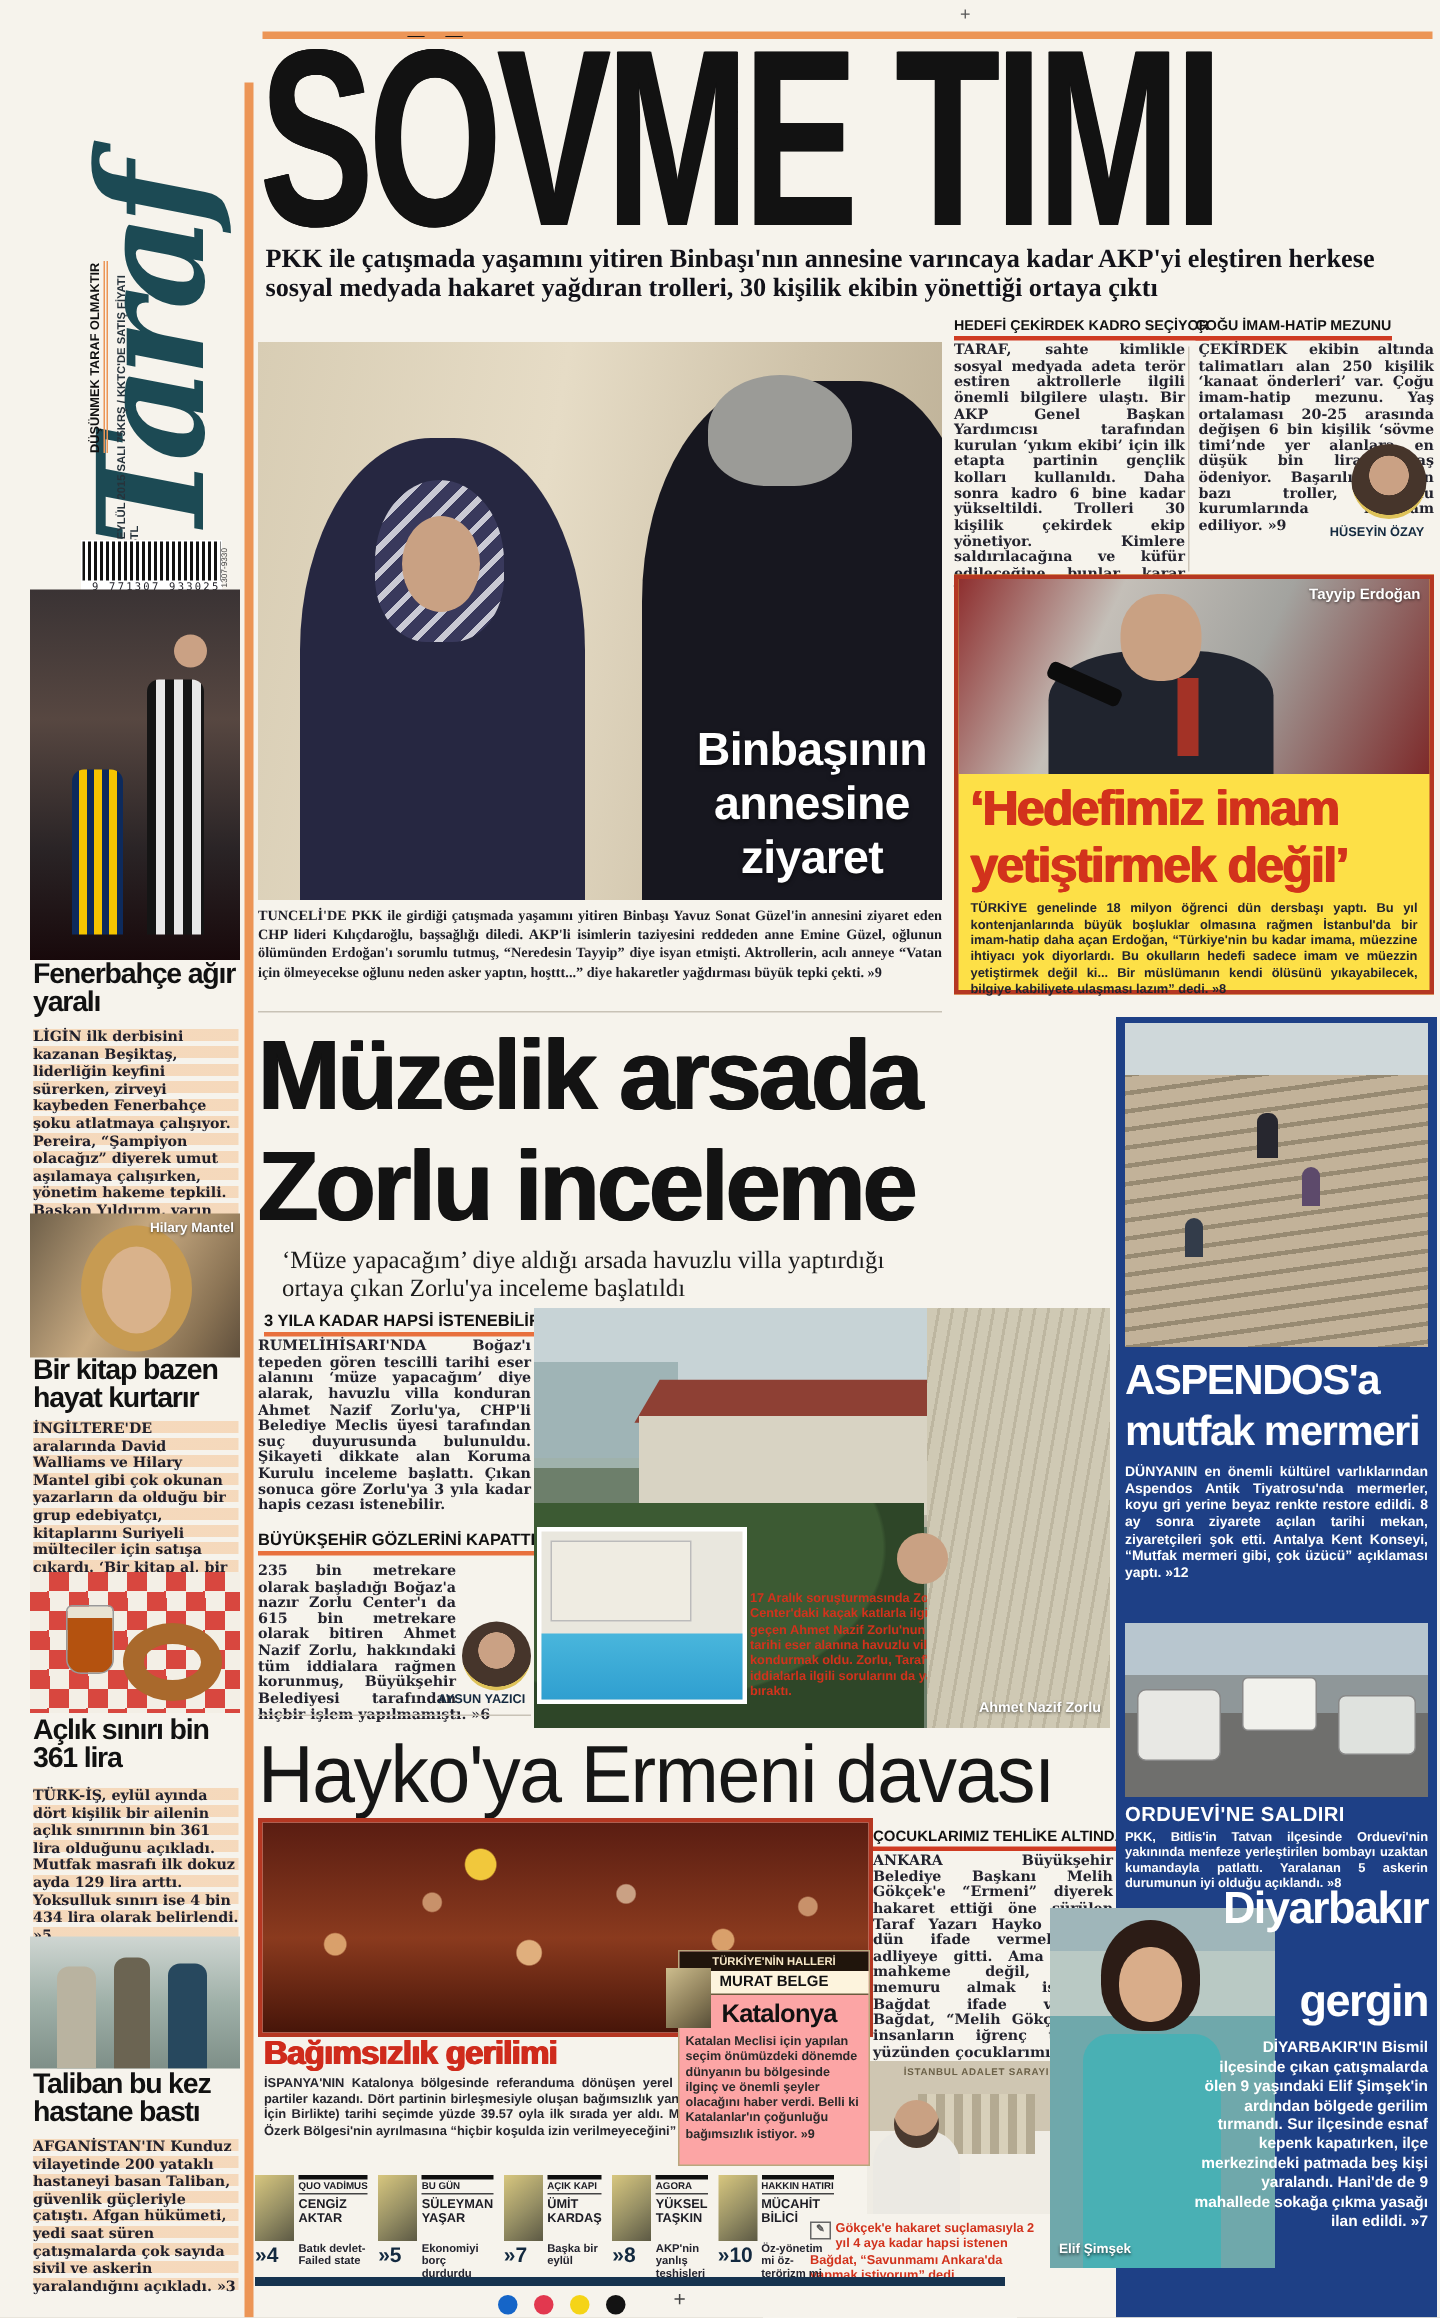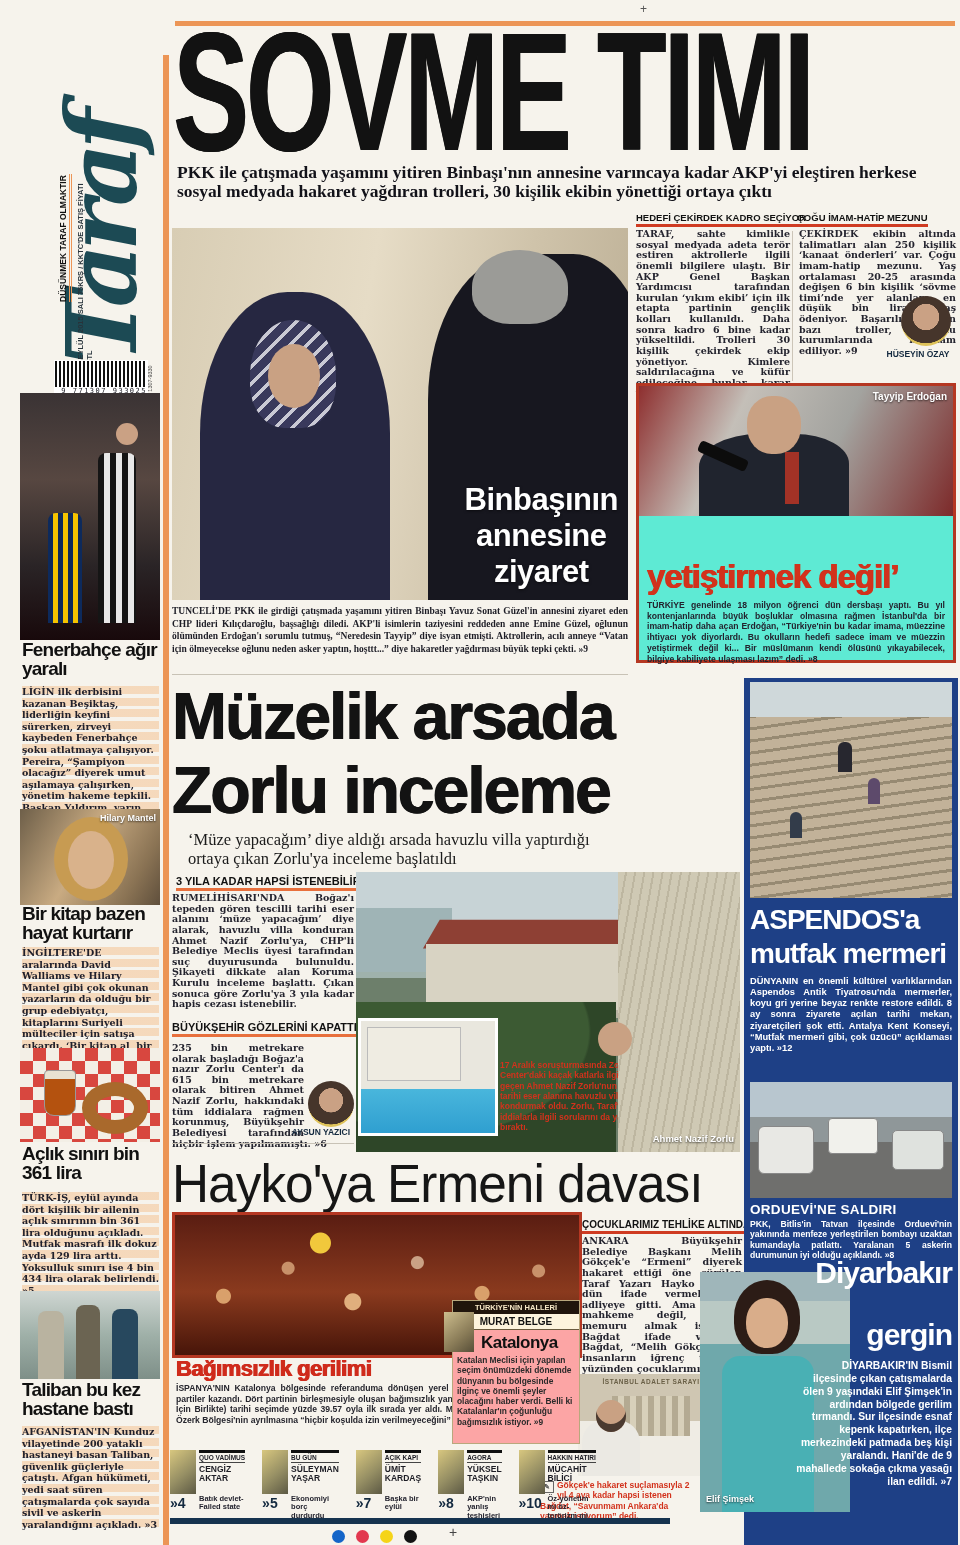--- a/index.html
+++ b/index.html
@@ -112,28 +112,29 @@
   </div>
   <div class="abs" style="left:172px;top:605px;width:456px;font-family:'Liberation Serif',serif;font-weight:700;font-size:9.5px;line-height:12.5px;color:#1d1d26;text-align:justify"><b>TUNCELİ'DE</b> <span>PKK ile girdiği çatışmada yaşamını yitiren Binbaşı Yavuz Sonat Güzel'in annesini ziyaret eden CHP lideri Kılıçdaroğlu, başsağlığı diledi. AKP'li isimlerin taziyesini reddeden anne Emine Güzel, oğlunun ölümünden Erdoğan'ı sorumlu tutmuş, “Neredesin Tayyip” diye isyan etmişti. Aktrollerin, acılı anneye “Vatan için ölmeyecekse oğlunu neden asker yaptın, hoşttt...” diye hakaretler yağdırması büyük tepki çekti. »9</span></div>
   <div class="abs" style="left:172px;top:674px;width:456px;height:1px;background:#c8c2b6"></div>
 
   <div class="abs bodytxt" style="left:636px;top:229px;width:154px"><b>TARAF,</b> <span>sahte kimlikle sosyal medyada adeta terör estiren aktrollerle ilgili önemli bilgilere ulaştı. Bir AKP Genel Başkan Yardımcısı tarafından kurulan ‘yıkım ekibi’ için ilk etapta partinin gençlik kolları kullanıldı. Daha sonra kadro 6 bine kadar yükseltildi. Trolleri 30 kişilik çekirdek ekip yönetiyor. Kimlere saldırılacağına ve küfür edileceğine bunlar karar veriyor.</span></div>
   <div class="abs" style="left:792px;top:231px;width:1px;height:150px;background:#ccc5b8"></div>
   <div class="abs bodytxt" style="left:799px;top:229px;width:157px"><b>ÇEKİRDEK</b> <span>ekibin altında talimatları alan 250 kişilik ‘kanaat önderleri’ var. Çoğu imam-hatip mezunu. Yaş ortalaması 20-25 arasında değişen 6 bin kişilik ‘sövme timi’nde yer alanlara en düşük bin lira maaş ödeniyor. Başarılı görülen bazı troller, kamu kurumlarında istihdam ediliyor. »9</span></div>
   <div class="abs faceball" style="left:901px;top:296px;width:50px;height:50px"></div>
   <div class="abs" style="left:880px;top:349px;width:76px;font-size:8.5px;font-weight:700;text-align:center;color:#13293f">HÜSEYİN ÖZAY</div>
 
-  <div class="abs" style="left:636px;top:383px;width:314px;height:274px;border:3px solid #b53722;background:#5eead4">
+  <div class="abs" style="left:636px;top:383px;width:314px;height:274px;border:3px solid #b53722;background:#fde047">
     <div class="ph" style="left:0;top:0;width:314px;height:130px;background:linear-gradient(115deg,#8e2f2f 0%,#c4bfb8 30%,#a3a39f 60%,#7d2a2a 100%)">
       <div class="abs" style="left:60px;top:48px;width:150px;height:82px;background:#20242e;border-radius:40% 36% 0 0"></div>
       <div class="abs" style="left:108px;top:10px;width:54px;height:58px;background:#c9a183;border-radius:46%"></div>
       <div class="abs" style="left:58px;top:64px;width:52px;height:12px;background:#0c0c0c;border-radius:4px;transform:rotate(24deg)"></div>
       <div class="abs" style="left:146px;top:66px;width:14px;height:52px;background:#a33226"></div>
       <div class="capw" style="right:6px;top:5px;font-size:10px">Tayyip Erdoğan</div>
     </div>
+    <div class="abs" style="left:8px;top:134px"><span class="cx fat" style="font-size:33px;font-weight:700;color:#d2321c;letter-spacing:-1px">‘Hedefimiz imam</span></div>
     <div class="abs" style="left:8px;top:172px"><span class="cx fat" style="font-size:33px;font-weight:700;color:#d2321c;letter-spacing:-1px">yetiştirmek değil’</span></div>
     <div class="abs" style="left:8px;top:214px;width:298px;font-size:8.6px;font-weight:700;line-height:1.25;color:#23232e;text-align:justify"><b>TÜRKİYE</b> <span>genelinde 18 milyon öğrenci dün dersbaşı yaptı. Bu yıl kontenjanlarında büyük boşluklar olmasına rağmen İstanbul'da bir imam-hatip daha açan Erdoğan, “Türkiye'nin bu kadar imama, müezzine ihtiyacı yok diyorlardı. Bu okulların hedefi sadece imam ve müezzin yetiştirmek değil ki... Bir müslümanın kendi ölüsünü yıkayabilecek, bilgiye kabiliyete ulaşması lazım” dedi. »8</span></div>
   </div>
 
   <div class="abs" style="left:172px;top:752px"><span class="cx fat" style="font-size:66px;font-weight:700;letter-spacing:-2px;color:#131313">Zorlu inceleme</span></div>
   <div class="abs" style="left:172px;top:678px"><span class="cx fat" style="font-size:66px;font-weight:700;letter-spacing:-2px;color:#131313">Müzelik arsada</span></div>
   <div class="abs" style="left:188px;top:831px;width:442px;font-family:'Liberation Serif',serif;font-size:16.5px;line-height:18.5px;color:#1b1b1b">‘Müze yapacağım’ diye aldığı arsada havuzlu villa yaptırdığı ortaya çıkan Zorlu'ya inceleme başlatıldı</div>
   <div class="abs" style="left:176px;top:871px"><span class="kicker ku-or" style="font-size:11px">3 YILA KADAR HAPSİ İSTENEBİLİR</span></div>
 
   <div class="abs" style="left:172px;top:893px;width:182px;position:absolute">
@@ -224,21 +225,21 @@
     <div class="abs" style="left:52px;top:682px;width:156px;font-size:10.3px;font-weight:700;color:#fff;line-height:1.25;text-align:right;z-index:6"><b>DİYARBAKIR'IN</b> <span>Bismil ilçesinde çıkan çatışmalarda ölen 9 yaşındaki Elif Şimşek'in ardından bölgede gerilim tırmandı. Sur ilçesinde esnaf kepenk kapatırken, ilçe merkezindeki patmada beş kişi yaralandı. Hani'de de 9 mahallede sokağa çıkma yasağı ilan edildi. »7</span></div>
   </div>
 
   <div class="ph" style="left:700px;top:1272px;width:150px;height:240px;background:linear-gradient(180deg,#9fb6ba 0 12%,#b9c9c4 12% 30%,#6fa8ab 30% 100%);z-index:5">
     <div class="abs" style="left:34px;top:8px;width:66px;height:74px;background:#2c1c16;border-radius:50% 50% 42% 42%"></div>
     <div class="abs" style="left:46px;top:26px;width:42px;height:50px;background:#d9ad8a;border-radius:48%"></div>
     <div class="abs" style="left:22px;top:84px;width:92px;height:156px;background:#49b0b4;border-radius:18px 18px 0 0"></div>
     <div class="capw" style="left:6px;bottom:8px">Elif Şimşek</div>
   </div>
 
-  <div class="abs" style="left:170px;top:1450px;width:368px;height:66px;display:flex;gap:17px">
+  <div class="abs" style="left:170px;top:1450px;width:368px;height:66px;display:flex;gap:7px">
     <div class="colcell">
       <div class="colphoto"></div>
       <div class="colmeta">
         <div class="colkick">QUO VADİMUS</div>
         <div class="colauthor">CENGİZ AKTAR</div>
       </div>
       <div class="colpage">»4</div>
       <div class="coltopic">Batık devlet-Failed state</div>
     </div>
     <div class="colcell">

